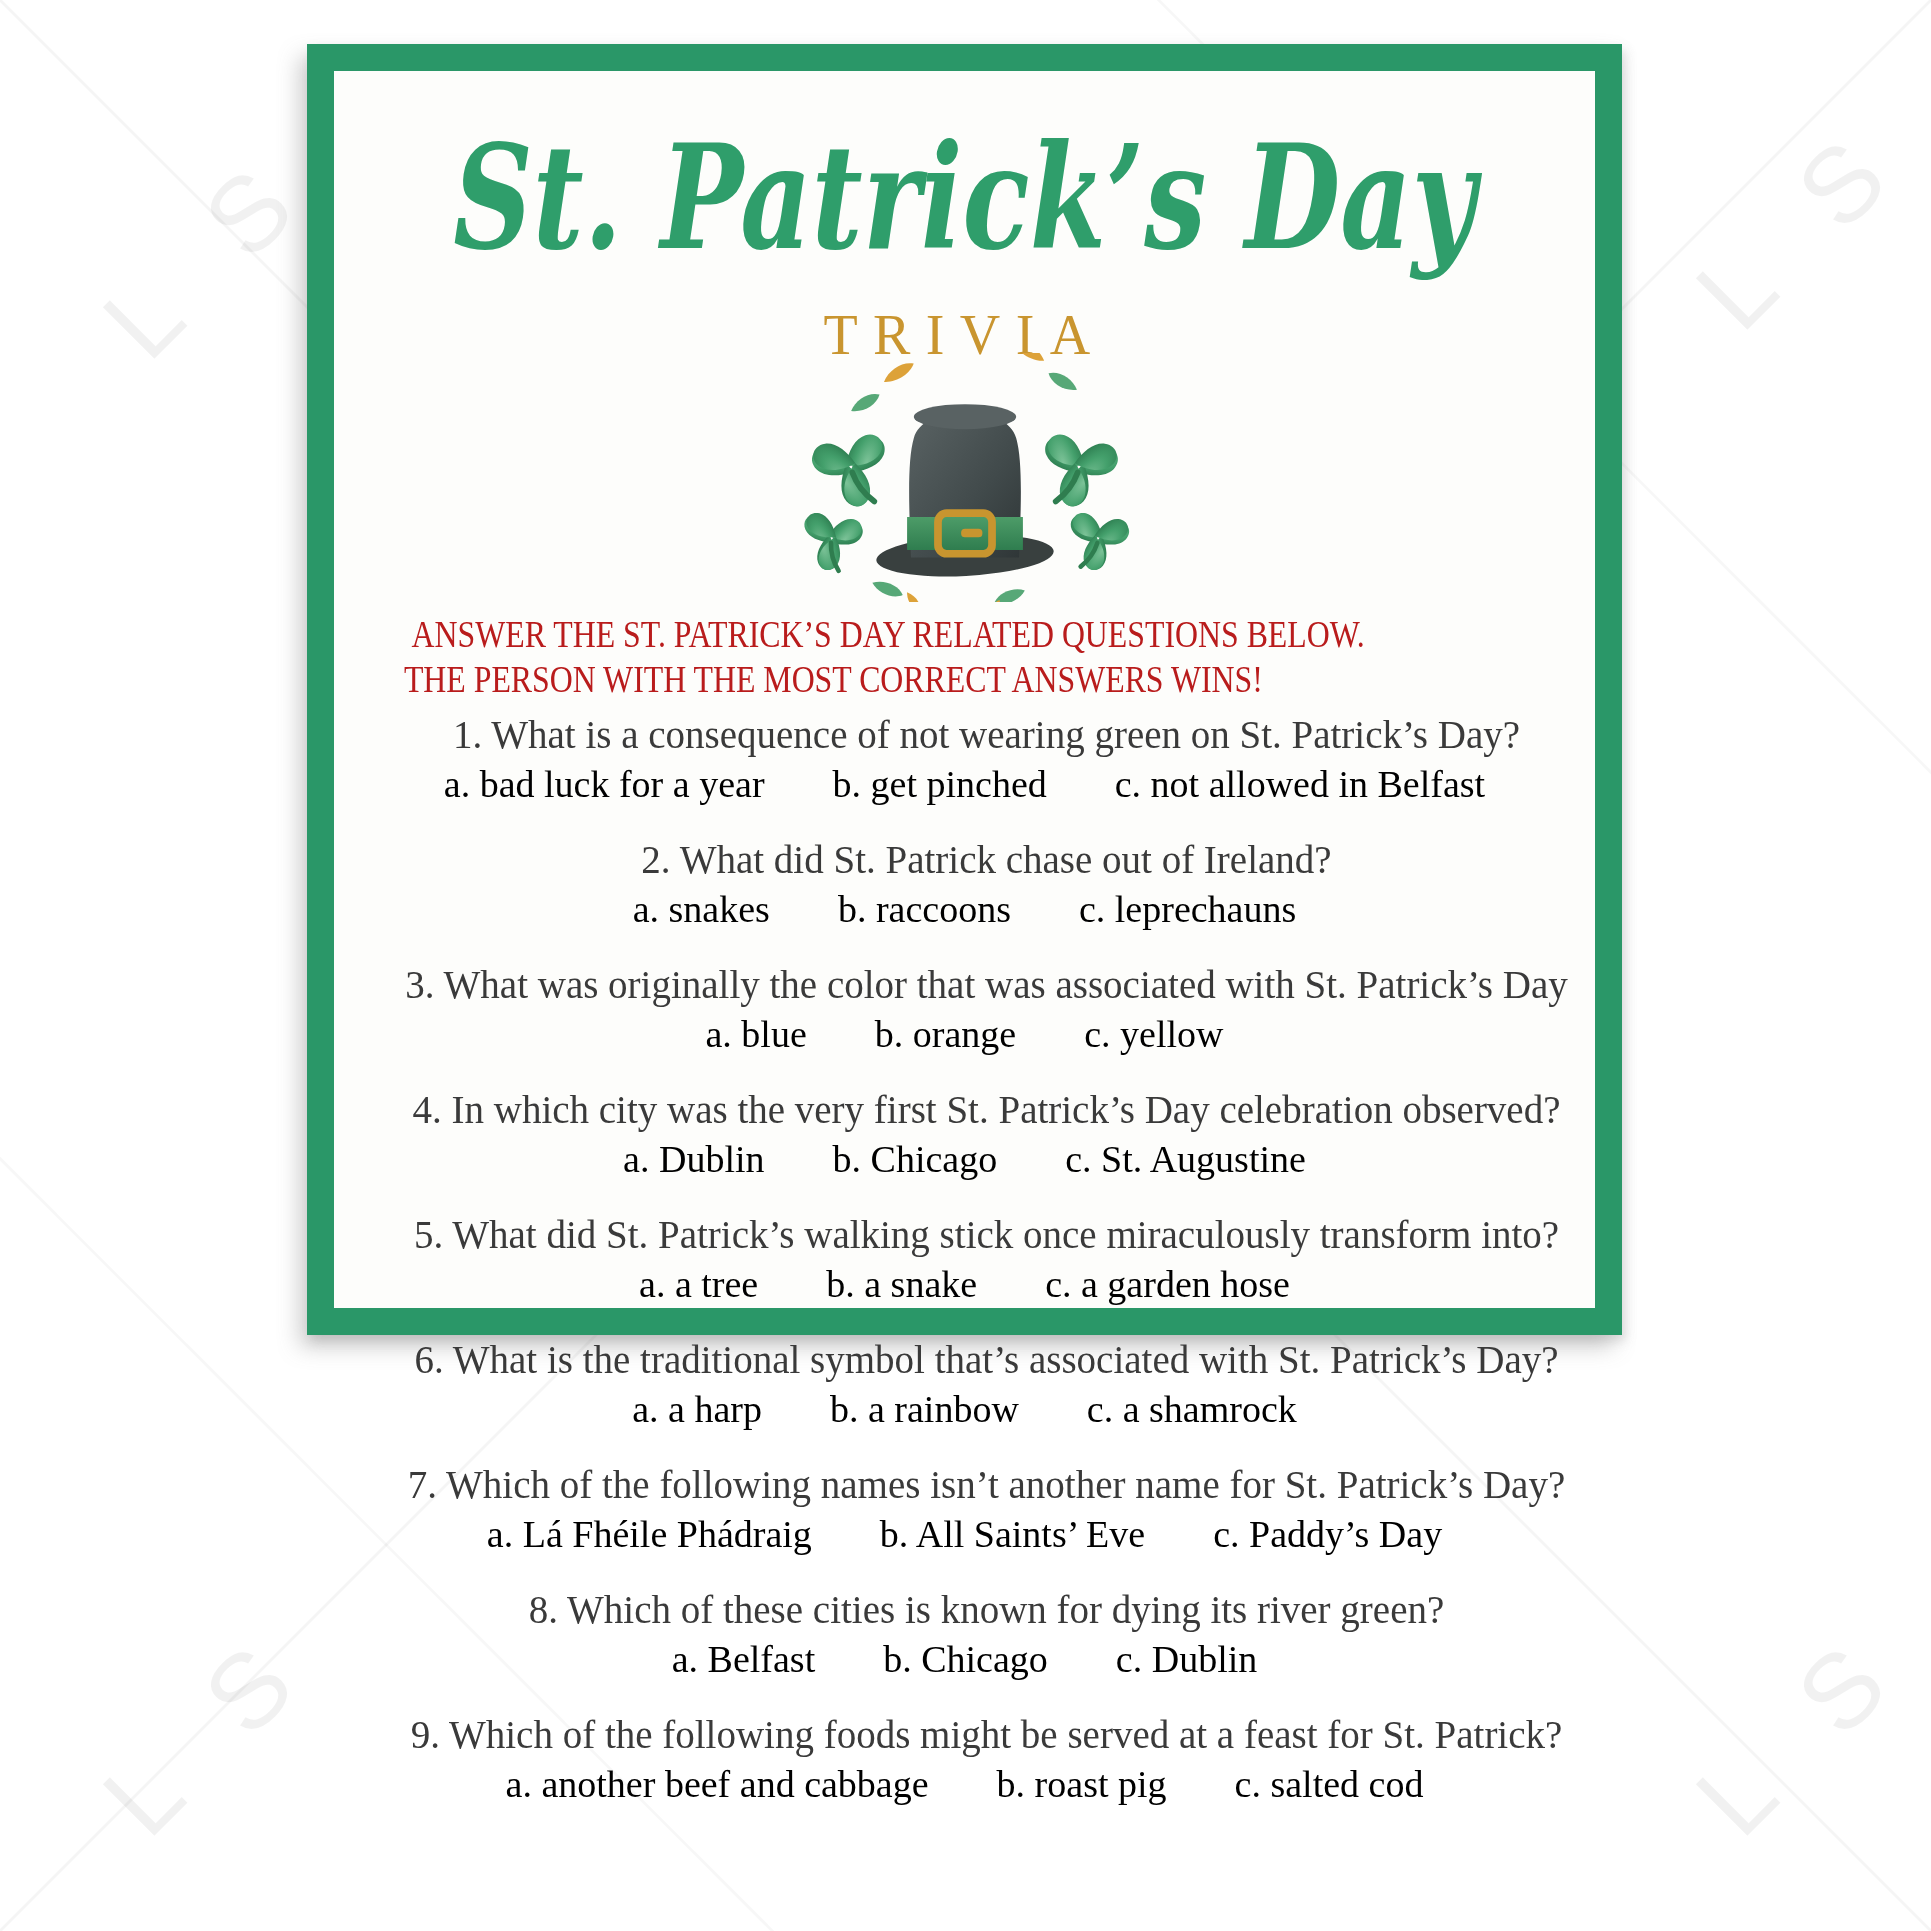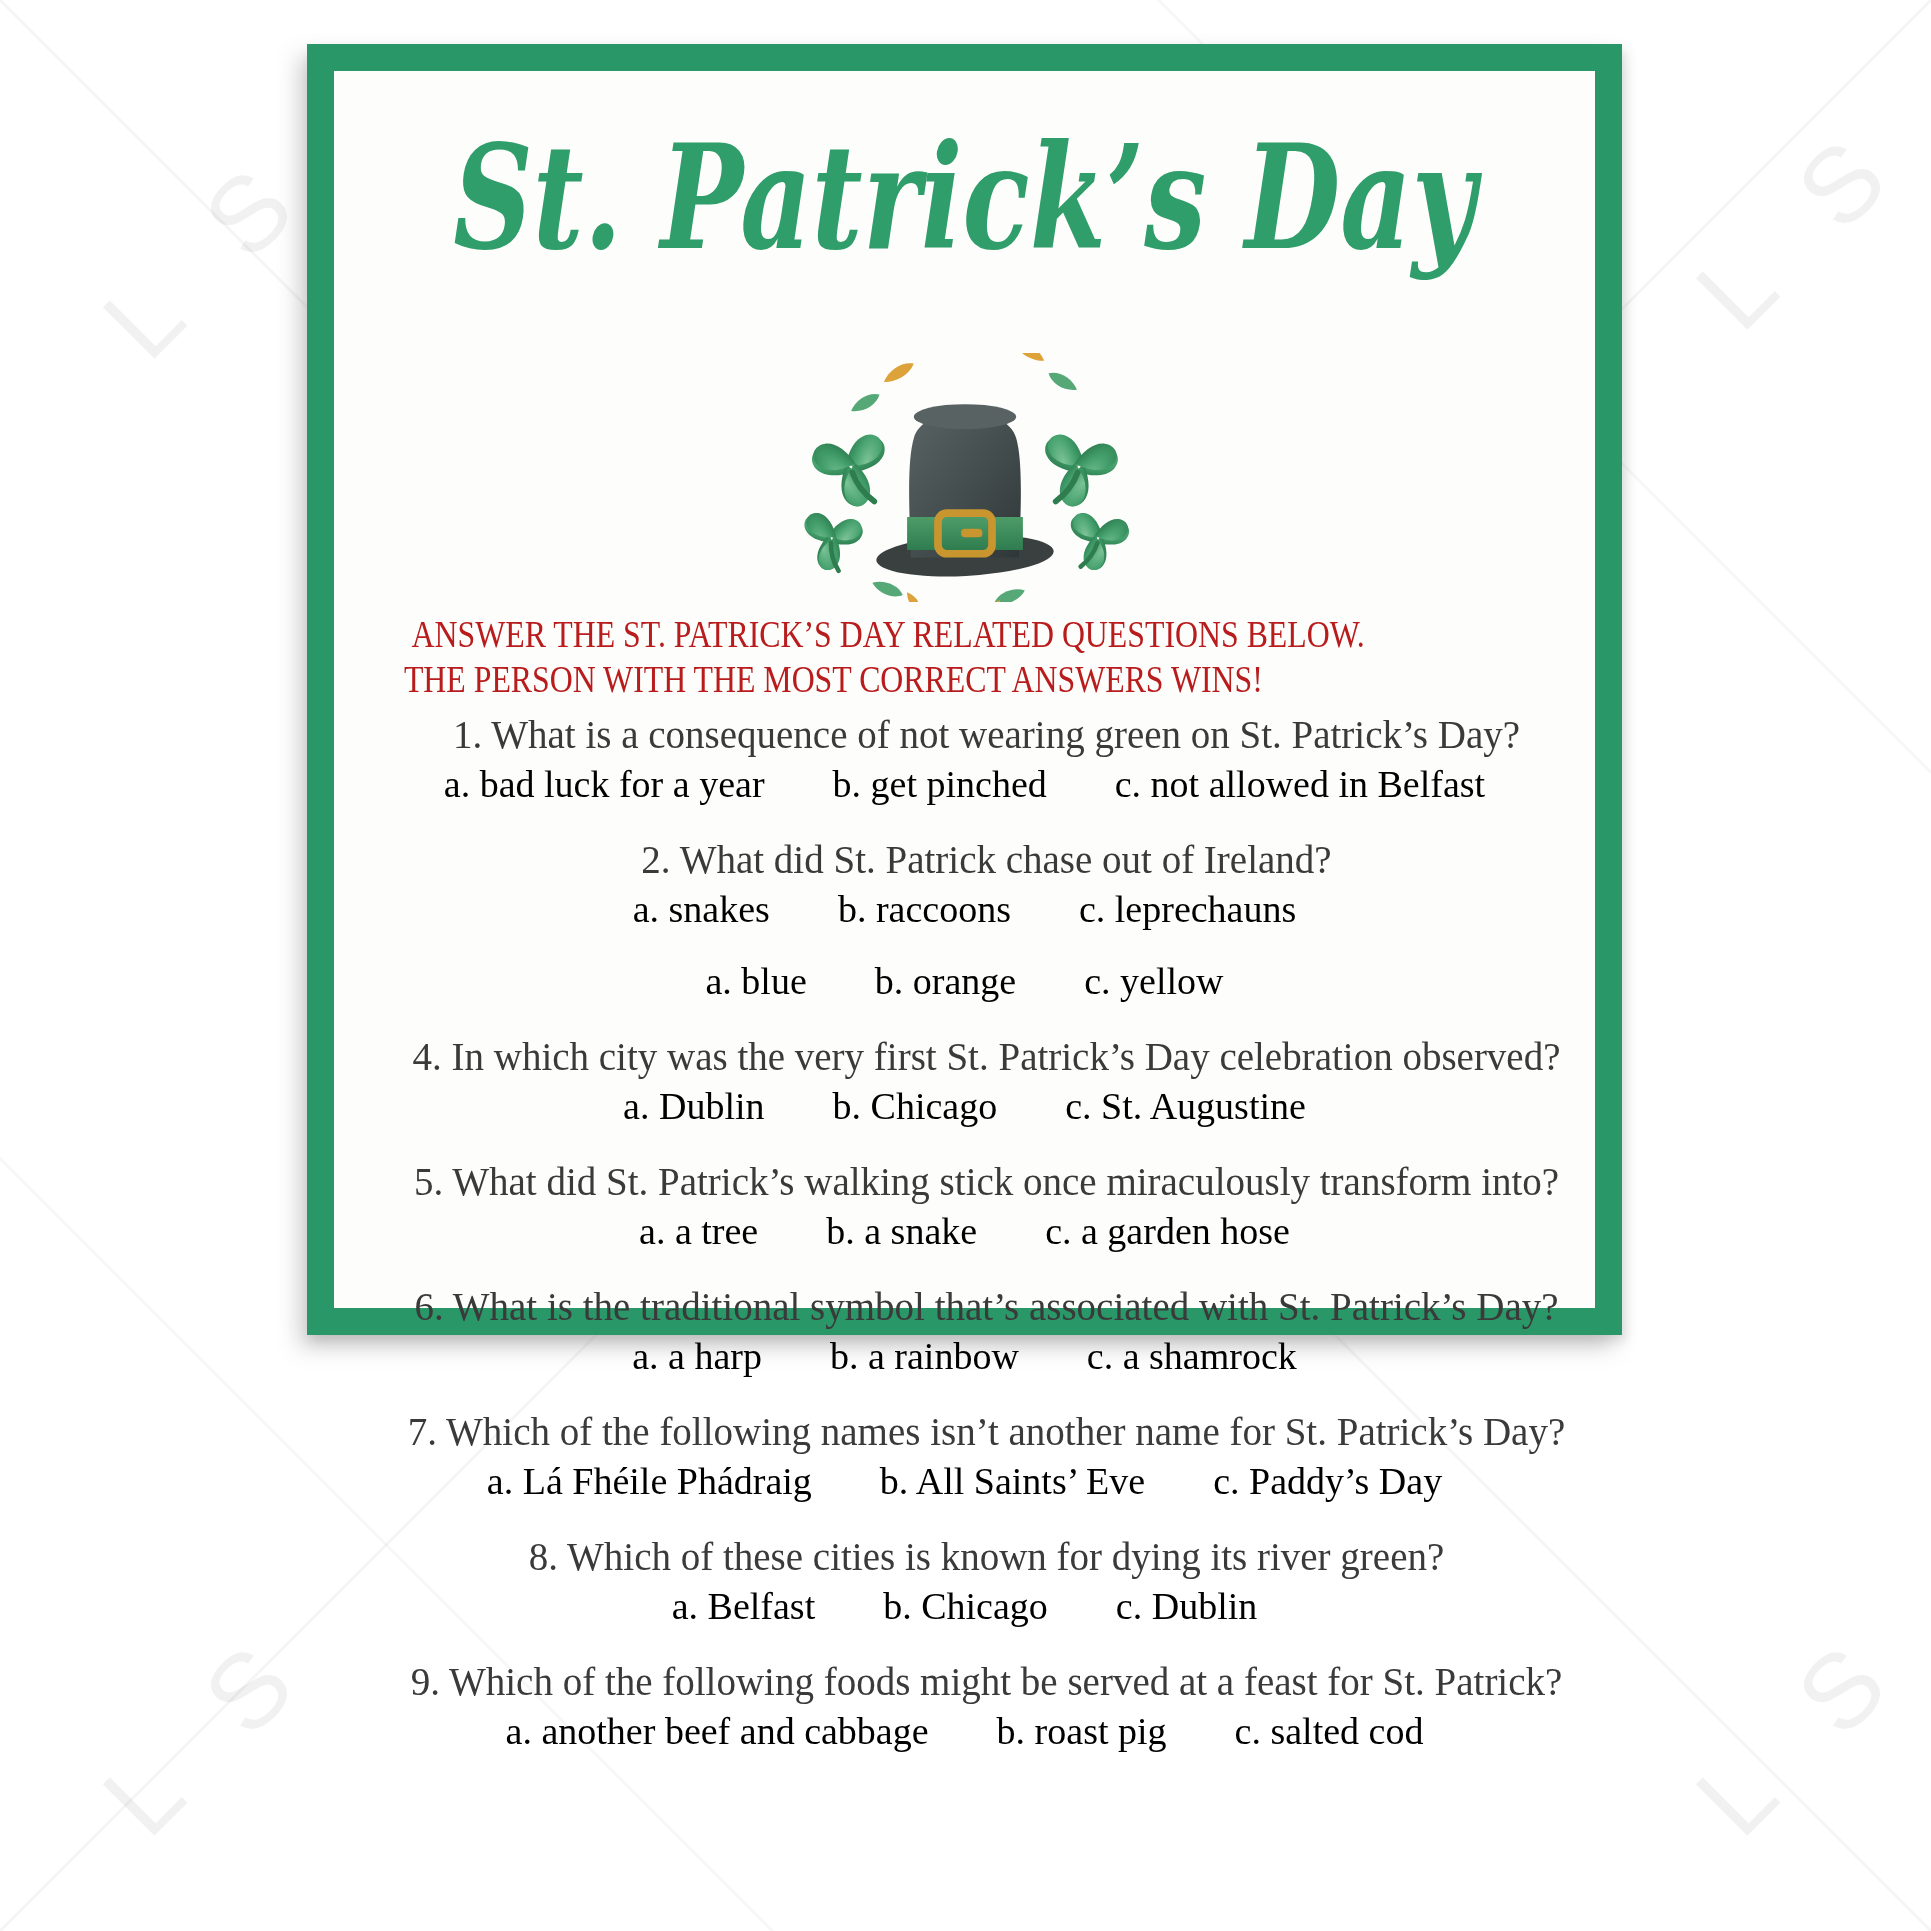--- a/index.html
+++ b/index.html
@@ -65,20 +65,21 @@
 <div class="wm-ls" style="left:1680px;top:1670px;">L S</div>
 
 <div class="card">
 
   <div class="title-script">
     <svg width="1261" height="218" viewBox="0 0 1306 226">
       <text x="653" y="168" text-anchor="middle" font-family="DejaVu Serif, serif" font-style="italic" font-weight="bold" font-size="150" fill="#2f9e6b" textLength="1060" lengthAdjust="spacingAndGlyphs"><tspan>St. Patrick’s Day</tspan></text>
     </svg>
   </div>
 
+  <div class="title-sub">TRIVIA</div>
 
   <div class="hat-wrap">
     <svg width="348" height="249" viewBox="0 0 360 258">
       <defs>
         <radialGradient id="gleaf" cx="40%" cy="35%" r="75%">
           <stop offset="0%" stop-color="#7fc49a"></stop>
           <stop offset="55%" stop-color="#44a06c"></stop>
           <stop offset="100%" stop-color="#2c7c4f"></stop>
         </radialGradient>
         <linearGradient id="ghat" x1="0" y1="0" x2="1" y2="1">
@@ -153,20 +154,21 @@
     <div class="q-block">
       <div class="q-text">2. What did St. Patrick chase out of Ireland?</div>
       <div class="q-options">
         <span>a. snakes</span>
         <span>b. raccoons</span>
         <span>c. leprechauns</span>
       </div>
     </div>
 
     <div class="q-block">
+      <div class="q-text">3. What was originally the color that was associated with St. Patrick’s Day</div>
       <div class="q-options">
         <span>a. blue</span>
         <span>b. orange</span>
         <span>c. yellow</span>
       </div>
     </div>
 
     <div class="q-block">
       <div class="q-text">4. In which city was the very first St. Patrick’s Day celebration observed?</div>
       <div class="q-options">

